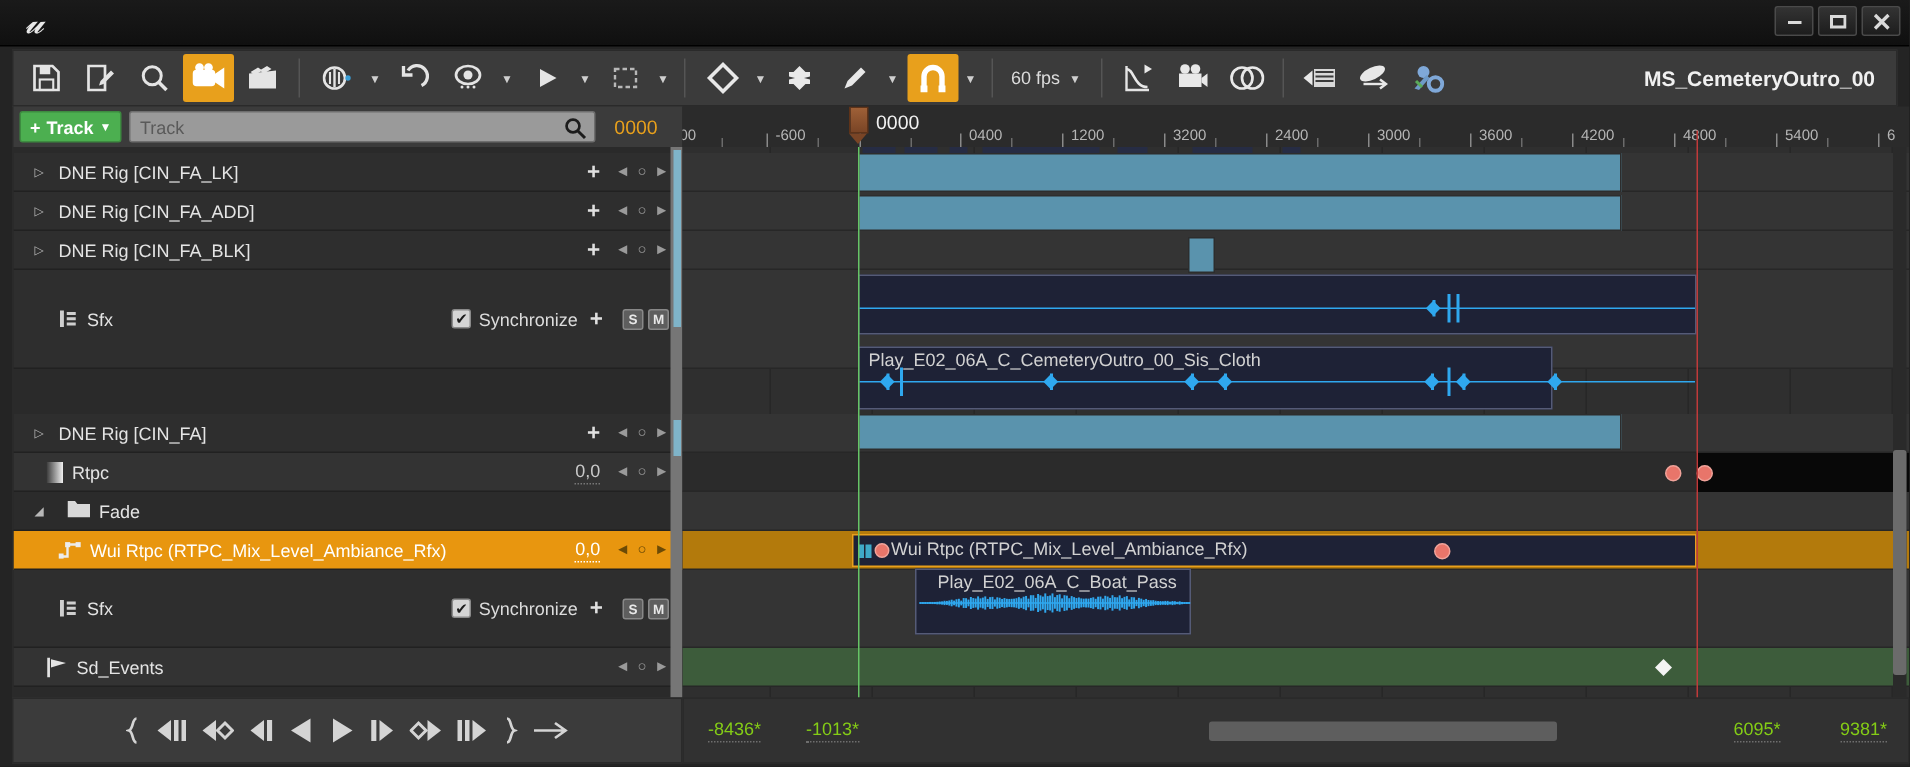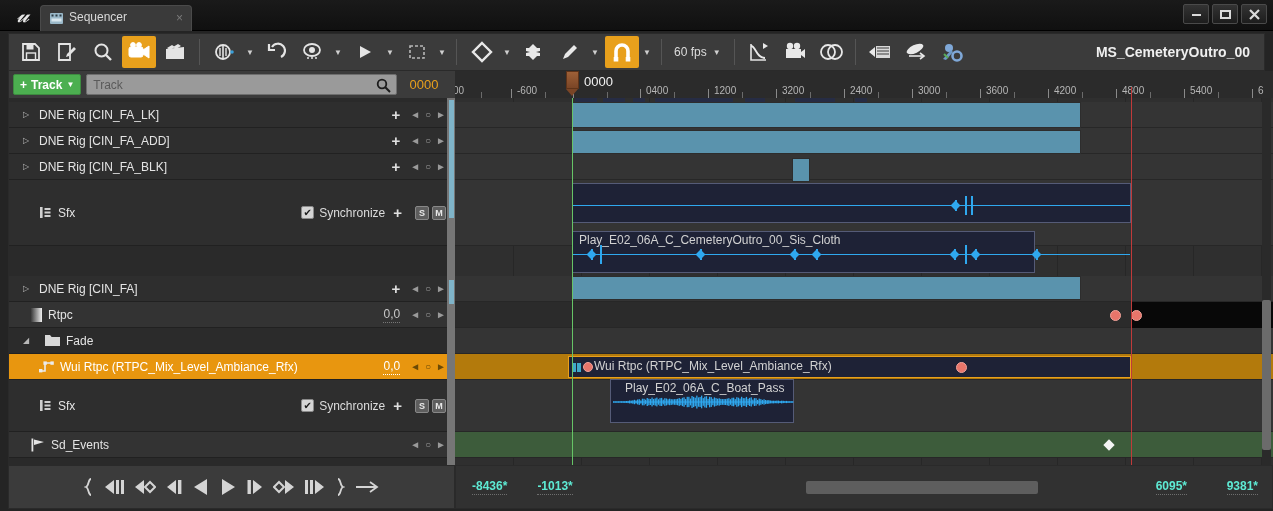--- a/index.html
+++ b/index.html
@@ -222,23 +222,22 @@
     background: #3b3b3b; border: 1px solid #2a2a2a;
     display: flex; align-items: center; justify-content: center; gap: 9px;
   }
   .tp-btn { color: #d4d4d4; display: flex; align-items: center; justify-content: center; }
   .bottombar {
     position: absolute; left: 455px; top: 465px; width: 818px; height: 44px;
     background: #313131; border: 1px solid #2a2a2a;
     display: flex; align-items: center;
   }
   .numfield {
-    font-size: 12px; color: #5eead4; border-bottom: 1px dotted #6e6e6e;
+    font-size: 12px; color: #84cc16; border-bottom: 1px dotted #6e6e6e;
     padding-bottom: 1px;
-    font-weight: bold;
   }
   .hscroll-track {
     position: absolute; left: 345px; top: 15px; width: 638px; height: 13px;
   }
   .hscroll-thumb {
     position: absolute; left: 350px; top: 15px; width: 232px; height: 13px;
     background: #5e5e5e; border-radius: 2px;
   }
   .vscroll {
     position: absolute; left: 1262px; top: 98px; width: 9px; height: 367px;
@@ -256,33 +255,20 @@
     position: absolute; left: 449px; top: 98px; width: 5px; background: #7fb4c9;
   }
 </style>
 </head>
 <body>
 
 <div id="app">
 
   <div class="titlebar">
     <div class="ue-logo">𝓾</div>
-    <div class="tab">
-      <span class="tab-icon">
-        <svg width="15" height="15" viewBox="0 0 15 15">
-          <rect x="1" y="2" width="13" height="11" rx="1" fill="#9ab8c9"></rect>
-          <rect x="2.5" y="3.5" width="2" height="2" fill="#2b3b45"></rect>
-          <rect x="6.5" y="3.5" width="2" height="2" fill="#2b3b45"></rect>
-          <rect x="10.5" y="3.5" width="2" height="2" fill="#2b3b45"></rect>
-          <rect x="2.5" y="7.5" width="10" height="3" fill="#d8e6ee"></rect>
-        </svg>
-      </span>
-      <span class="tab-label">Sequencer</span>
-      <span class="tab-close">×</span>
-    </div>
     <div class="winbtns">
       <div class="winbtn">
         <svg width="11" height="11" viewBox="0 0 11 11">
             <rect x="1" y="5" width="9" height="2" fill="#dadada"></rect>
           </svg>
       </div>
       <div class="winbtn">
         <svg width="11" height="11" viewBox="0 0 11 11">
             <rect x="1" y="2" width="9" height="7" fill="none" stroke="#dadada" stroke-width="2"></rect>
           </svg>

